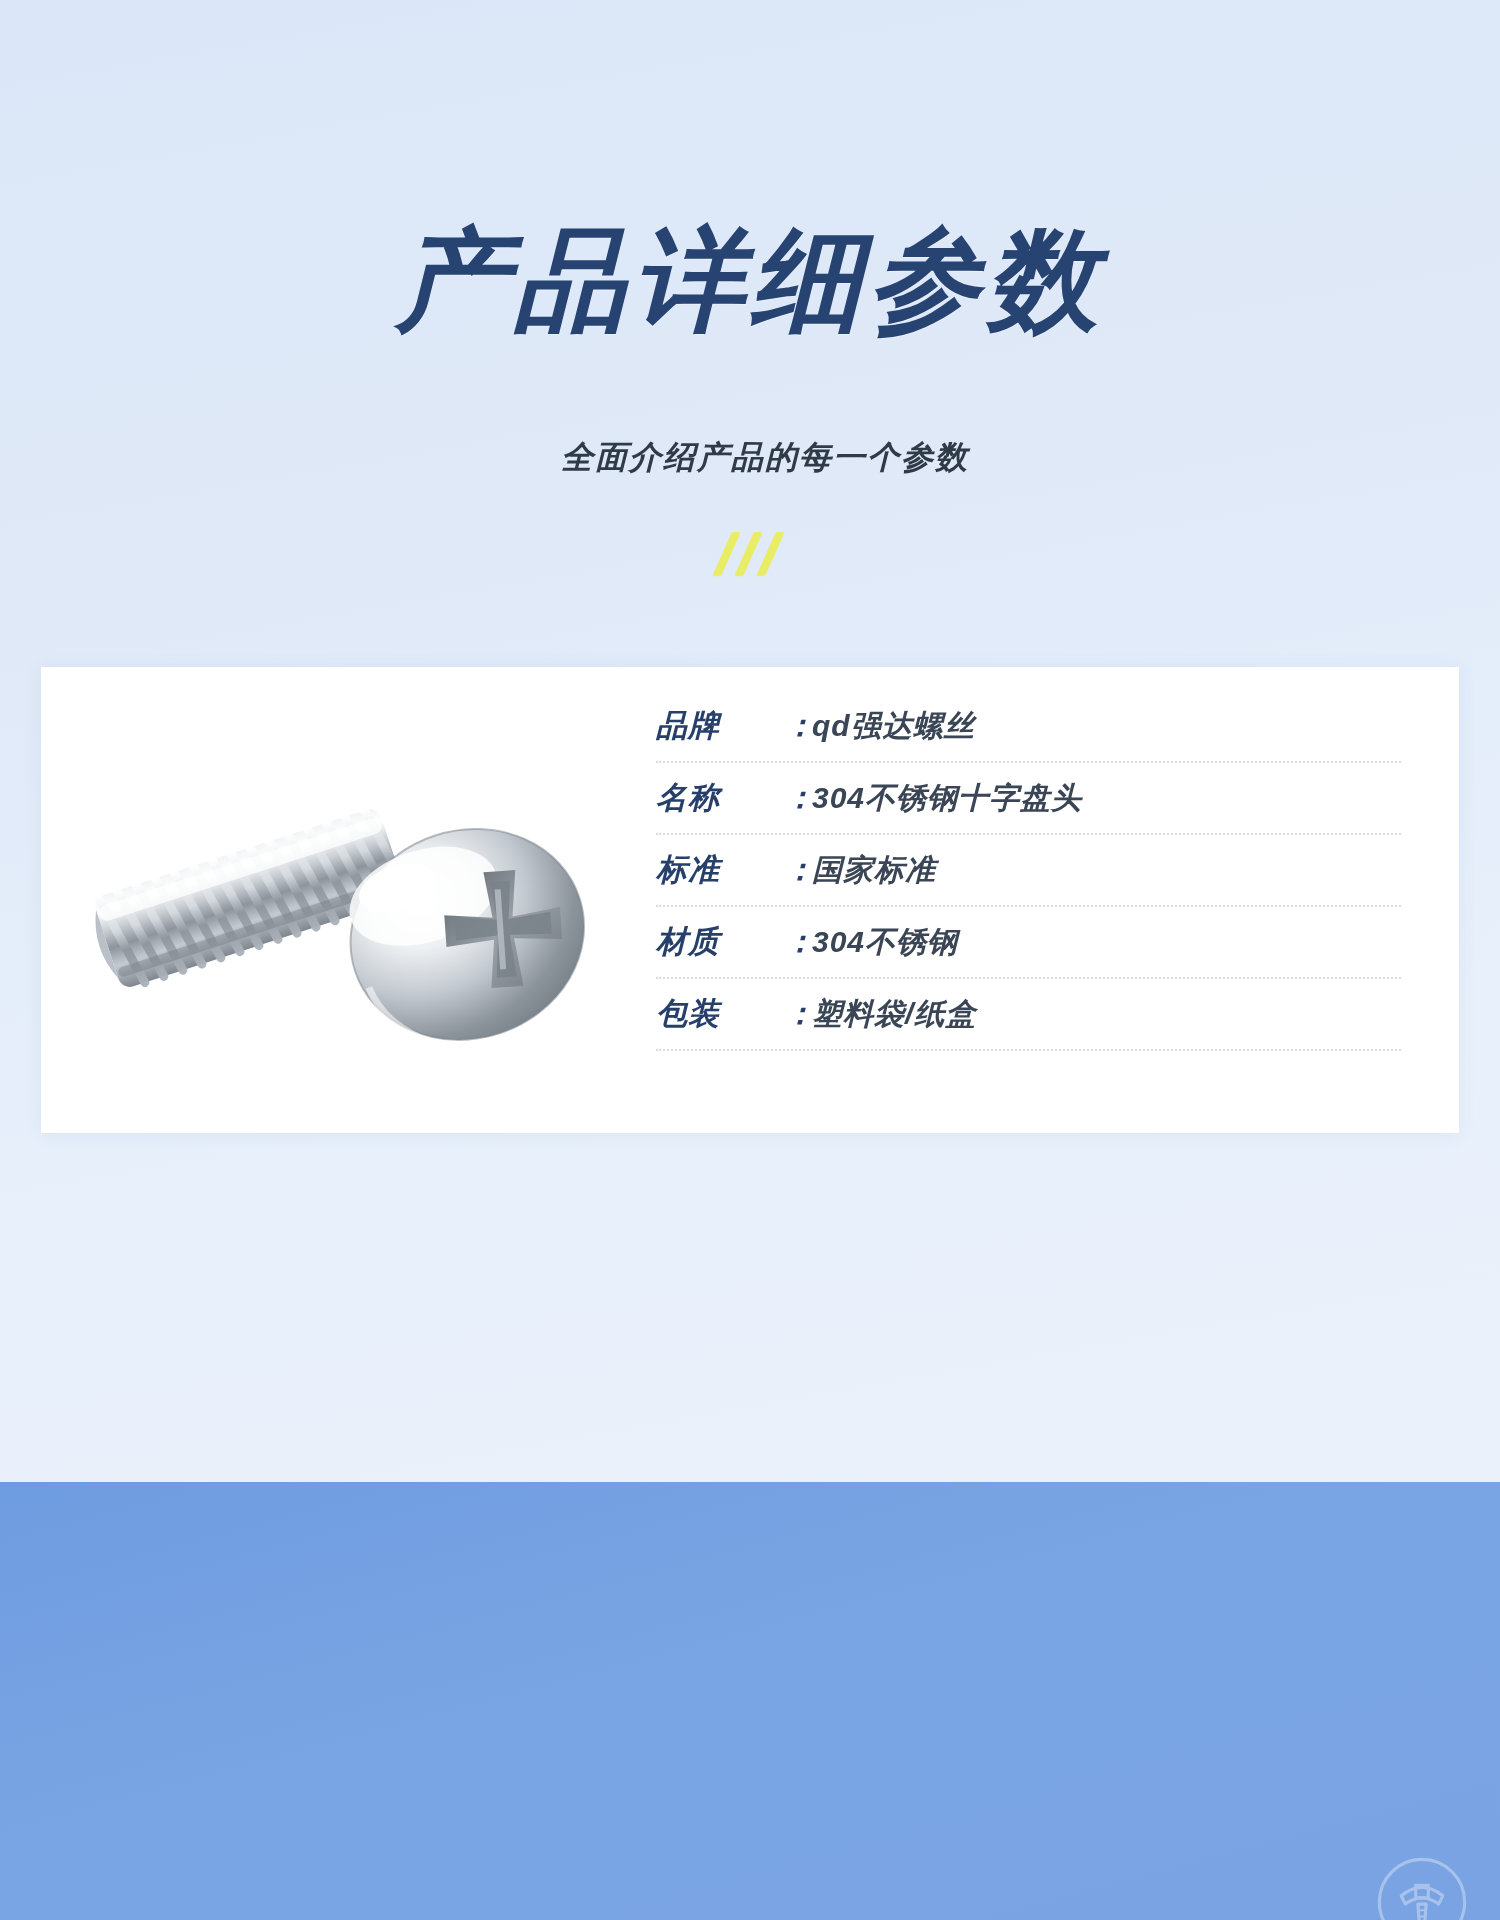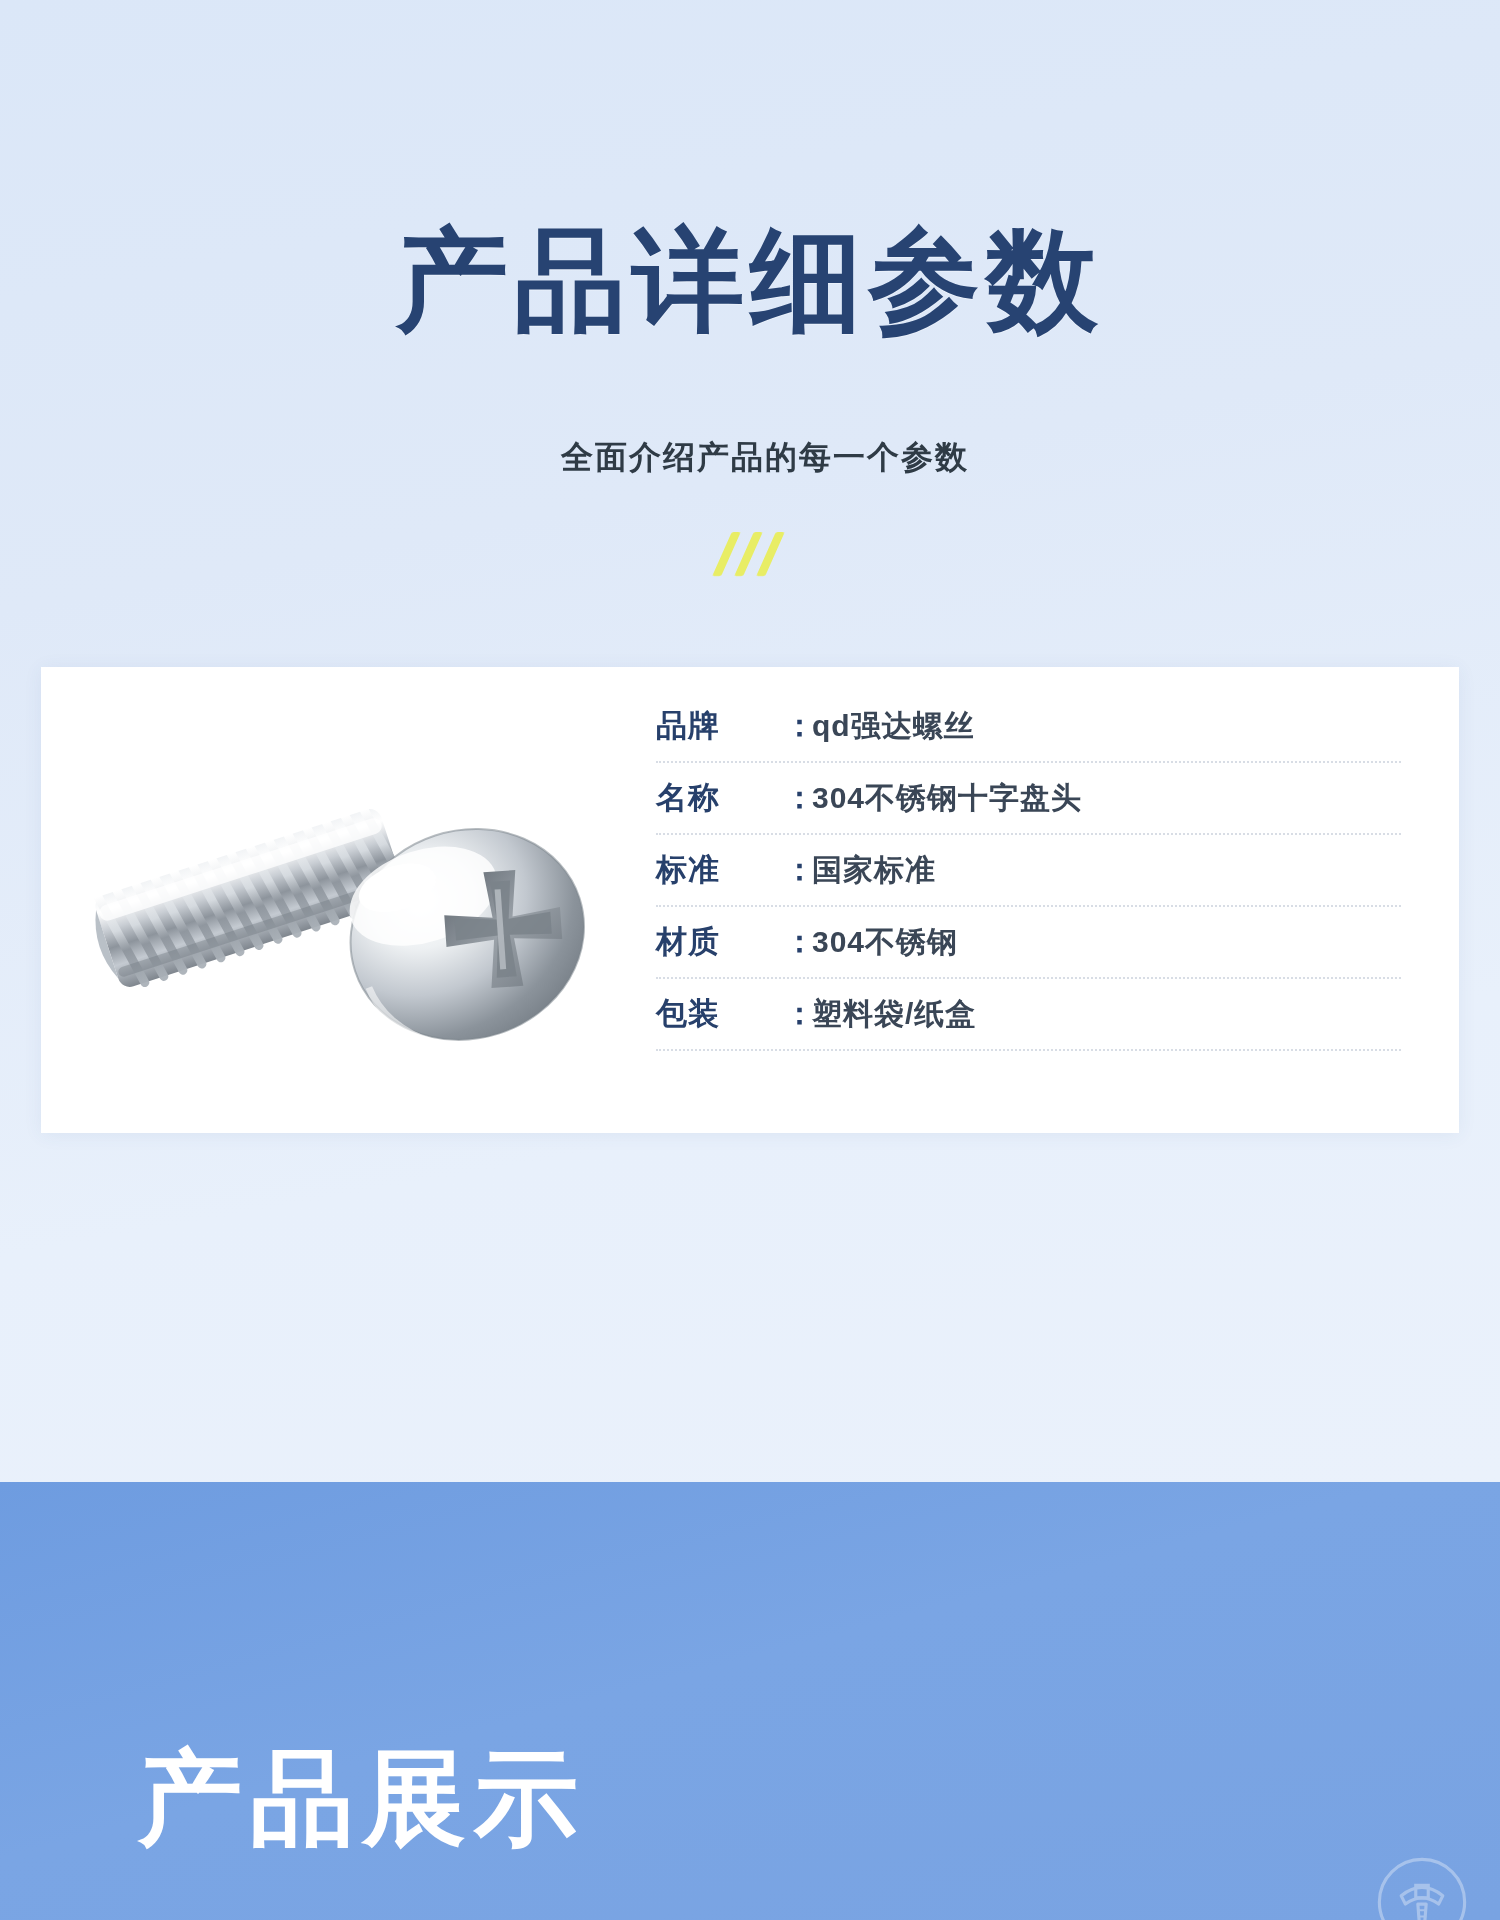--- a/index.html
+++ b/index.html
@@ -2,21 +2,21 @@
 <html><head>
 <meta charset="utf-8">
 <style>
   * { margin:0; padding:0; box-sizing:border-box; }
   html, body {
     width:1500px; height:1920px;
     font-family:"Liberation Sans","DejaVu Sans",sans-serif;
     overflow:hidden;
   }
 
-  .page { position:relative; width:1500px; height:1920px; background:#e3ecfa; }
+  .page { position:relative; width:1500px; height:1920px; background:#e3ecfa;font-style:italic; }
 
   
   .hero {
     position:absolute; left:0; top:0; width:1500px; height:1482px;
     background:linear-gradient(170deg,#dbe7f8 0%,#dfe9f8 35%,#e8f0fb 72%,#eaf1fb 100%);
   }
 
   .hero-title {
     position:absolute; left:0; top:222px; width:1500px;
     text-align:center;
@@ -238,21 +238,20 @@
       <div class="spec-row">
         <span class="spec-label">包装</span>
         <span class="spec-colon">：</span>
         <span class="spec-value">塑料袋/纸盒</span>
       </div>
 
     </div>
   </div>
 
   <div class="band">
-    <div class="band-title">产品展示</div>
 
     <svg class="watermark" viewBox="0 0 100 100" xmlns="http://www.w3.org/2000/svg">
       <circle cx="50" cy="50" r="41" fill="none" stroke="#ffffff" stroke-width="3"></circle>
       <path d="M30 44 q20 -16 40 0 l-4 8 q-16 -12 -32 0 z" fill="none" stroke="#ffffff" stroke-width="3" stroke-linejoin="round"></path>
       <path d="M44 34 h12 v12 h-12 z" fill="none" stroke="#ffffff" stroke-width="3"></path>
       <path d="M46 52 h8 l-2 26 h-4 z" fill="none" stroke="#ffffff" stroke-width="3" stroke-linejoin="round"></path>
       <path d="M46 58 h8 M46 64 h8 M46 70 h8" stroke="#ffffff" stroke-width="2"></path>
     </svg>
   </div>
 

